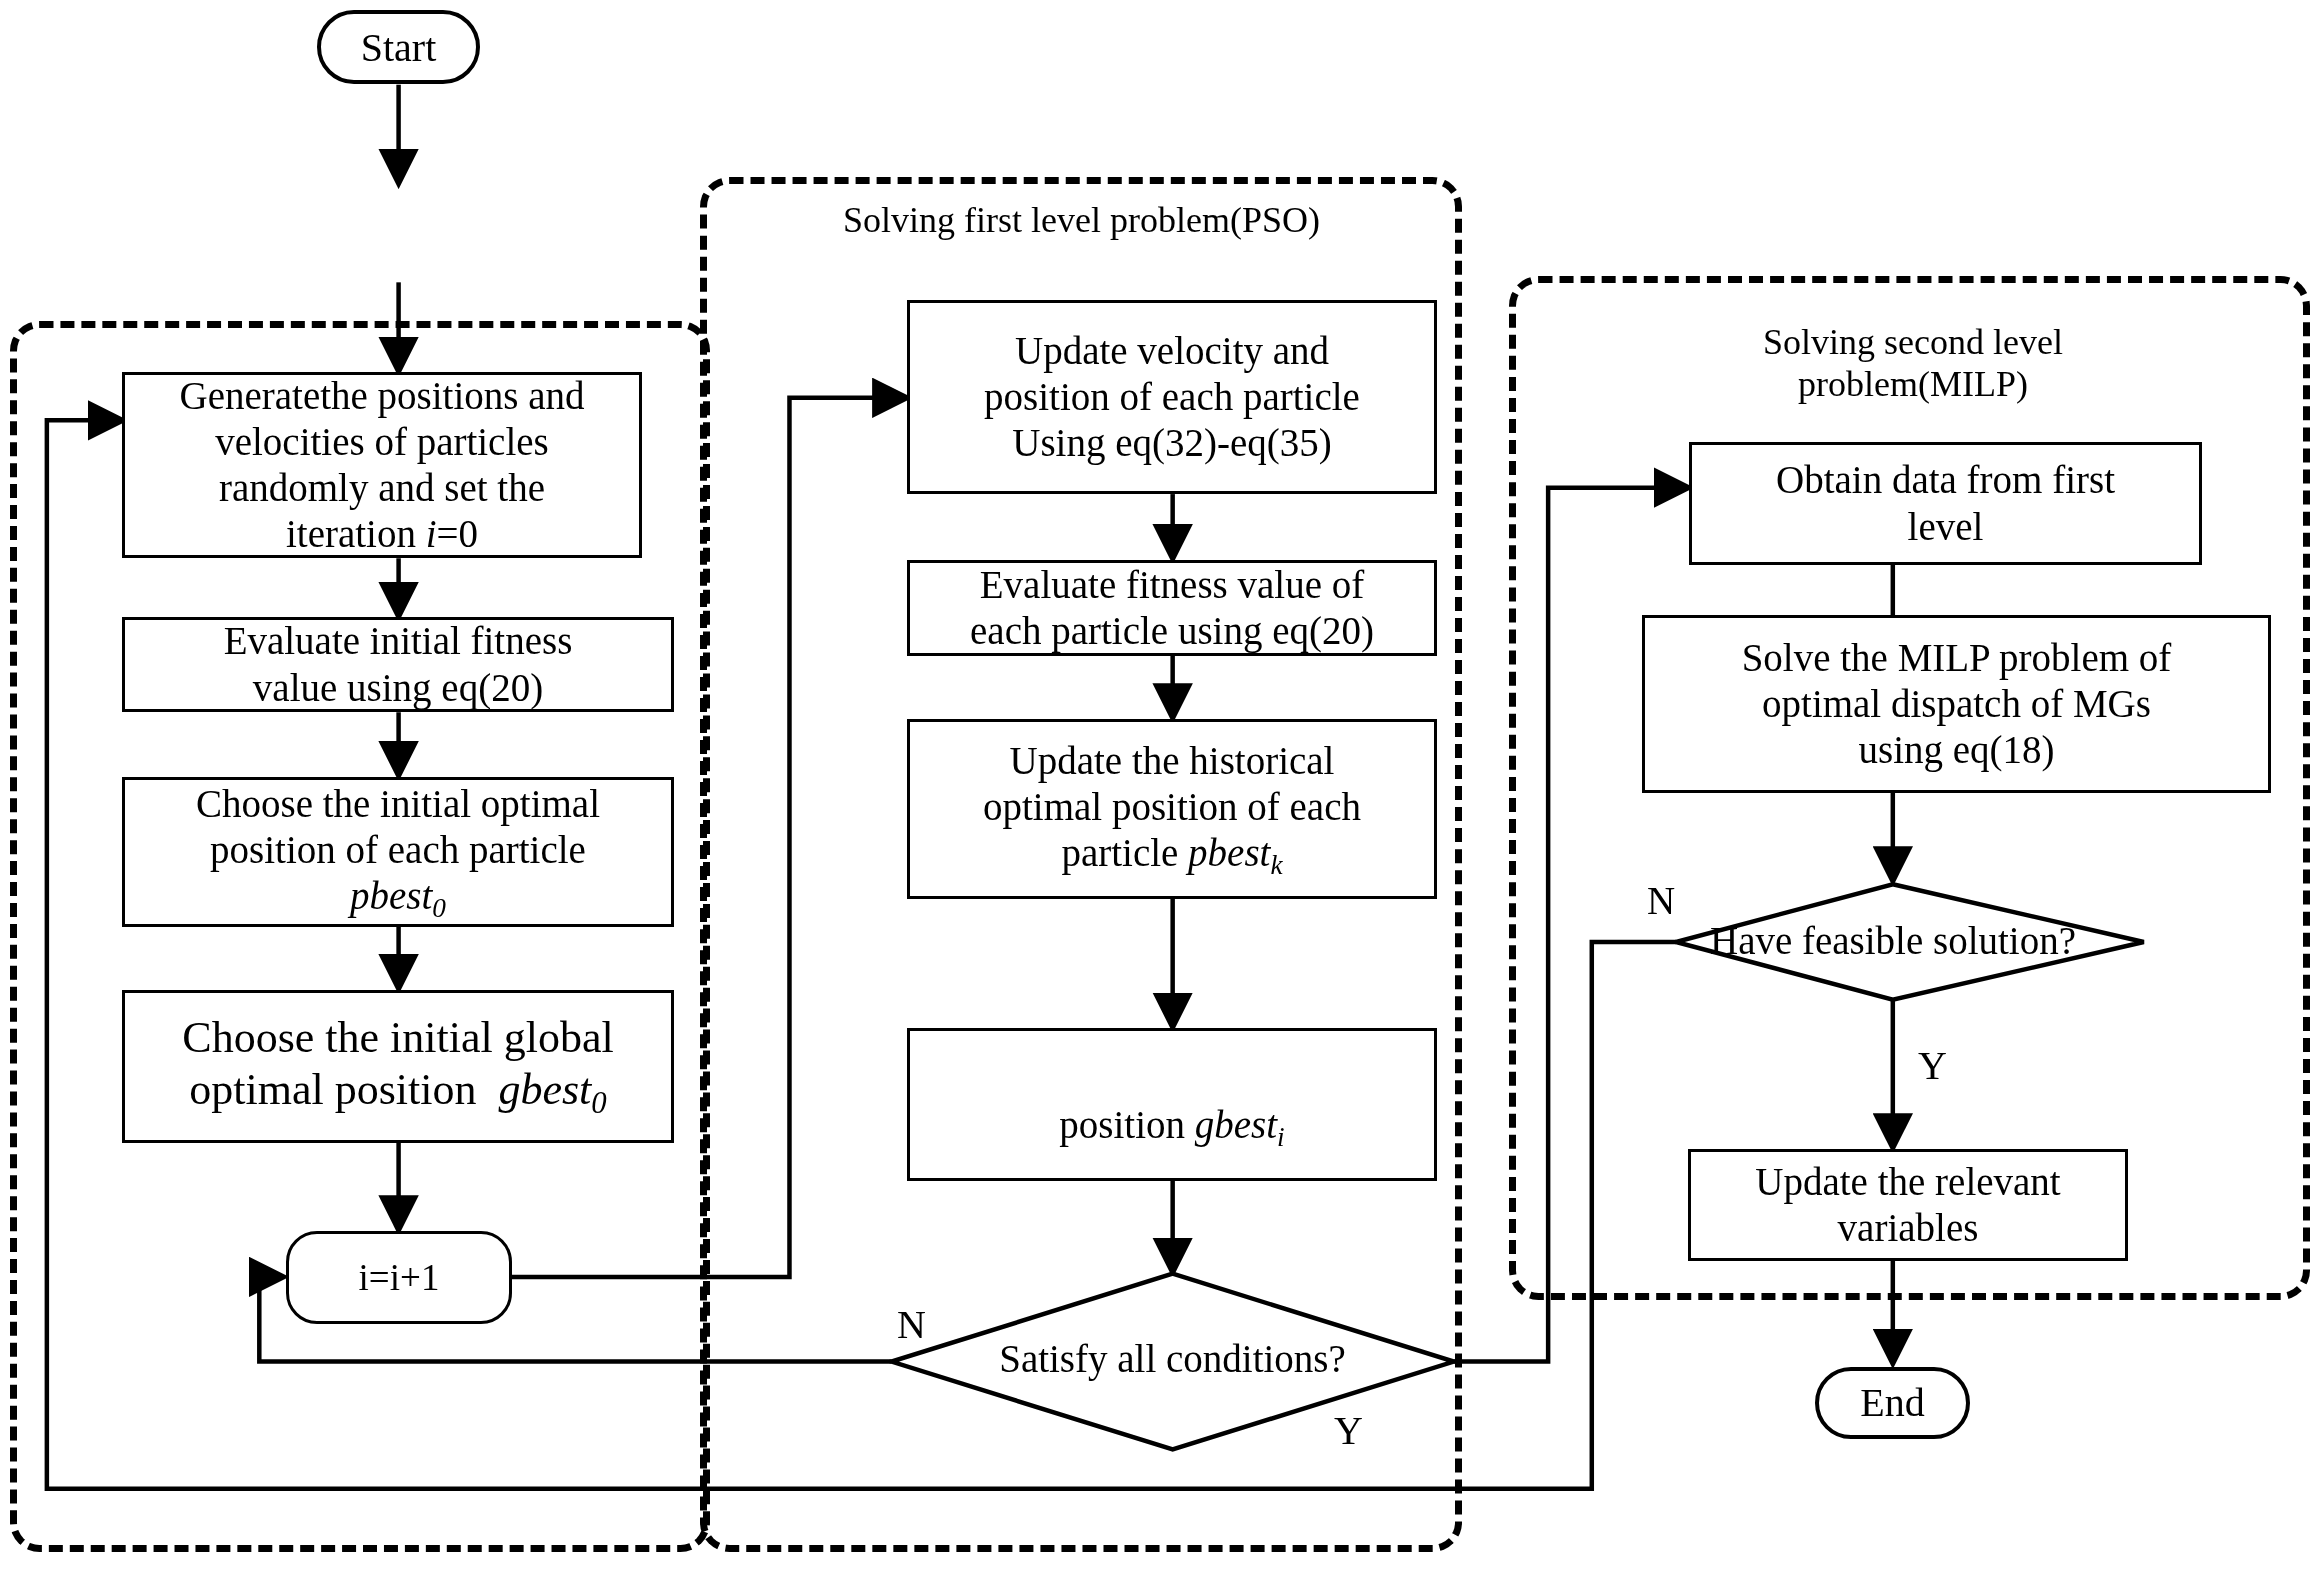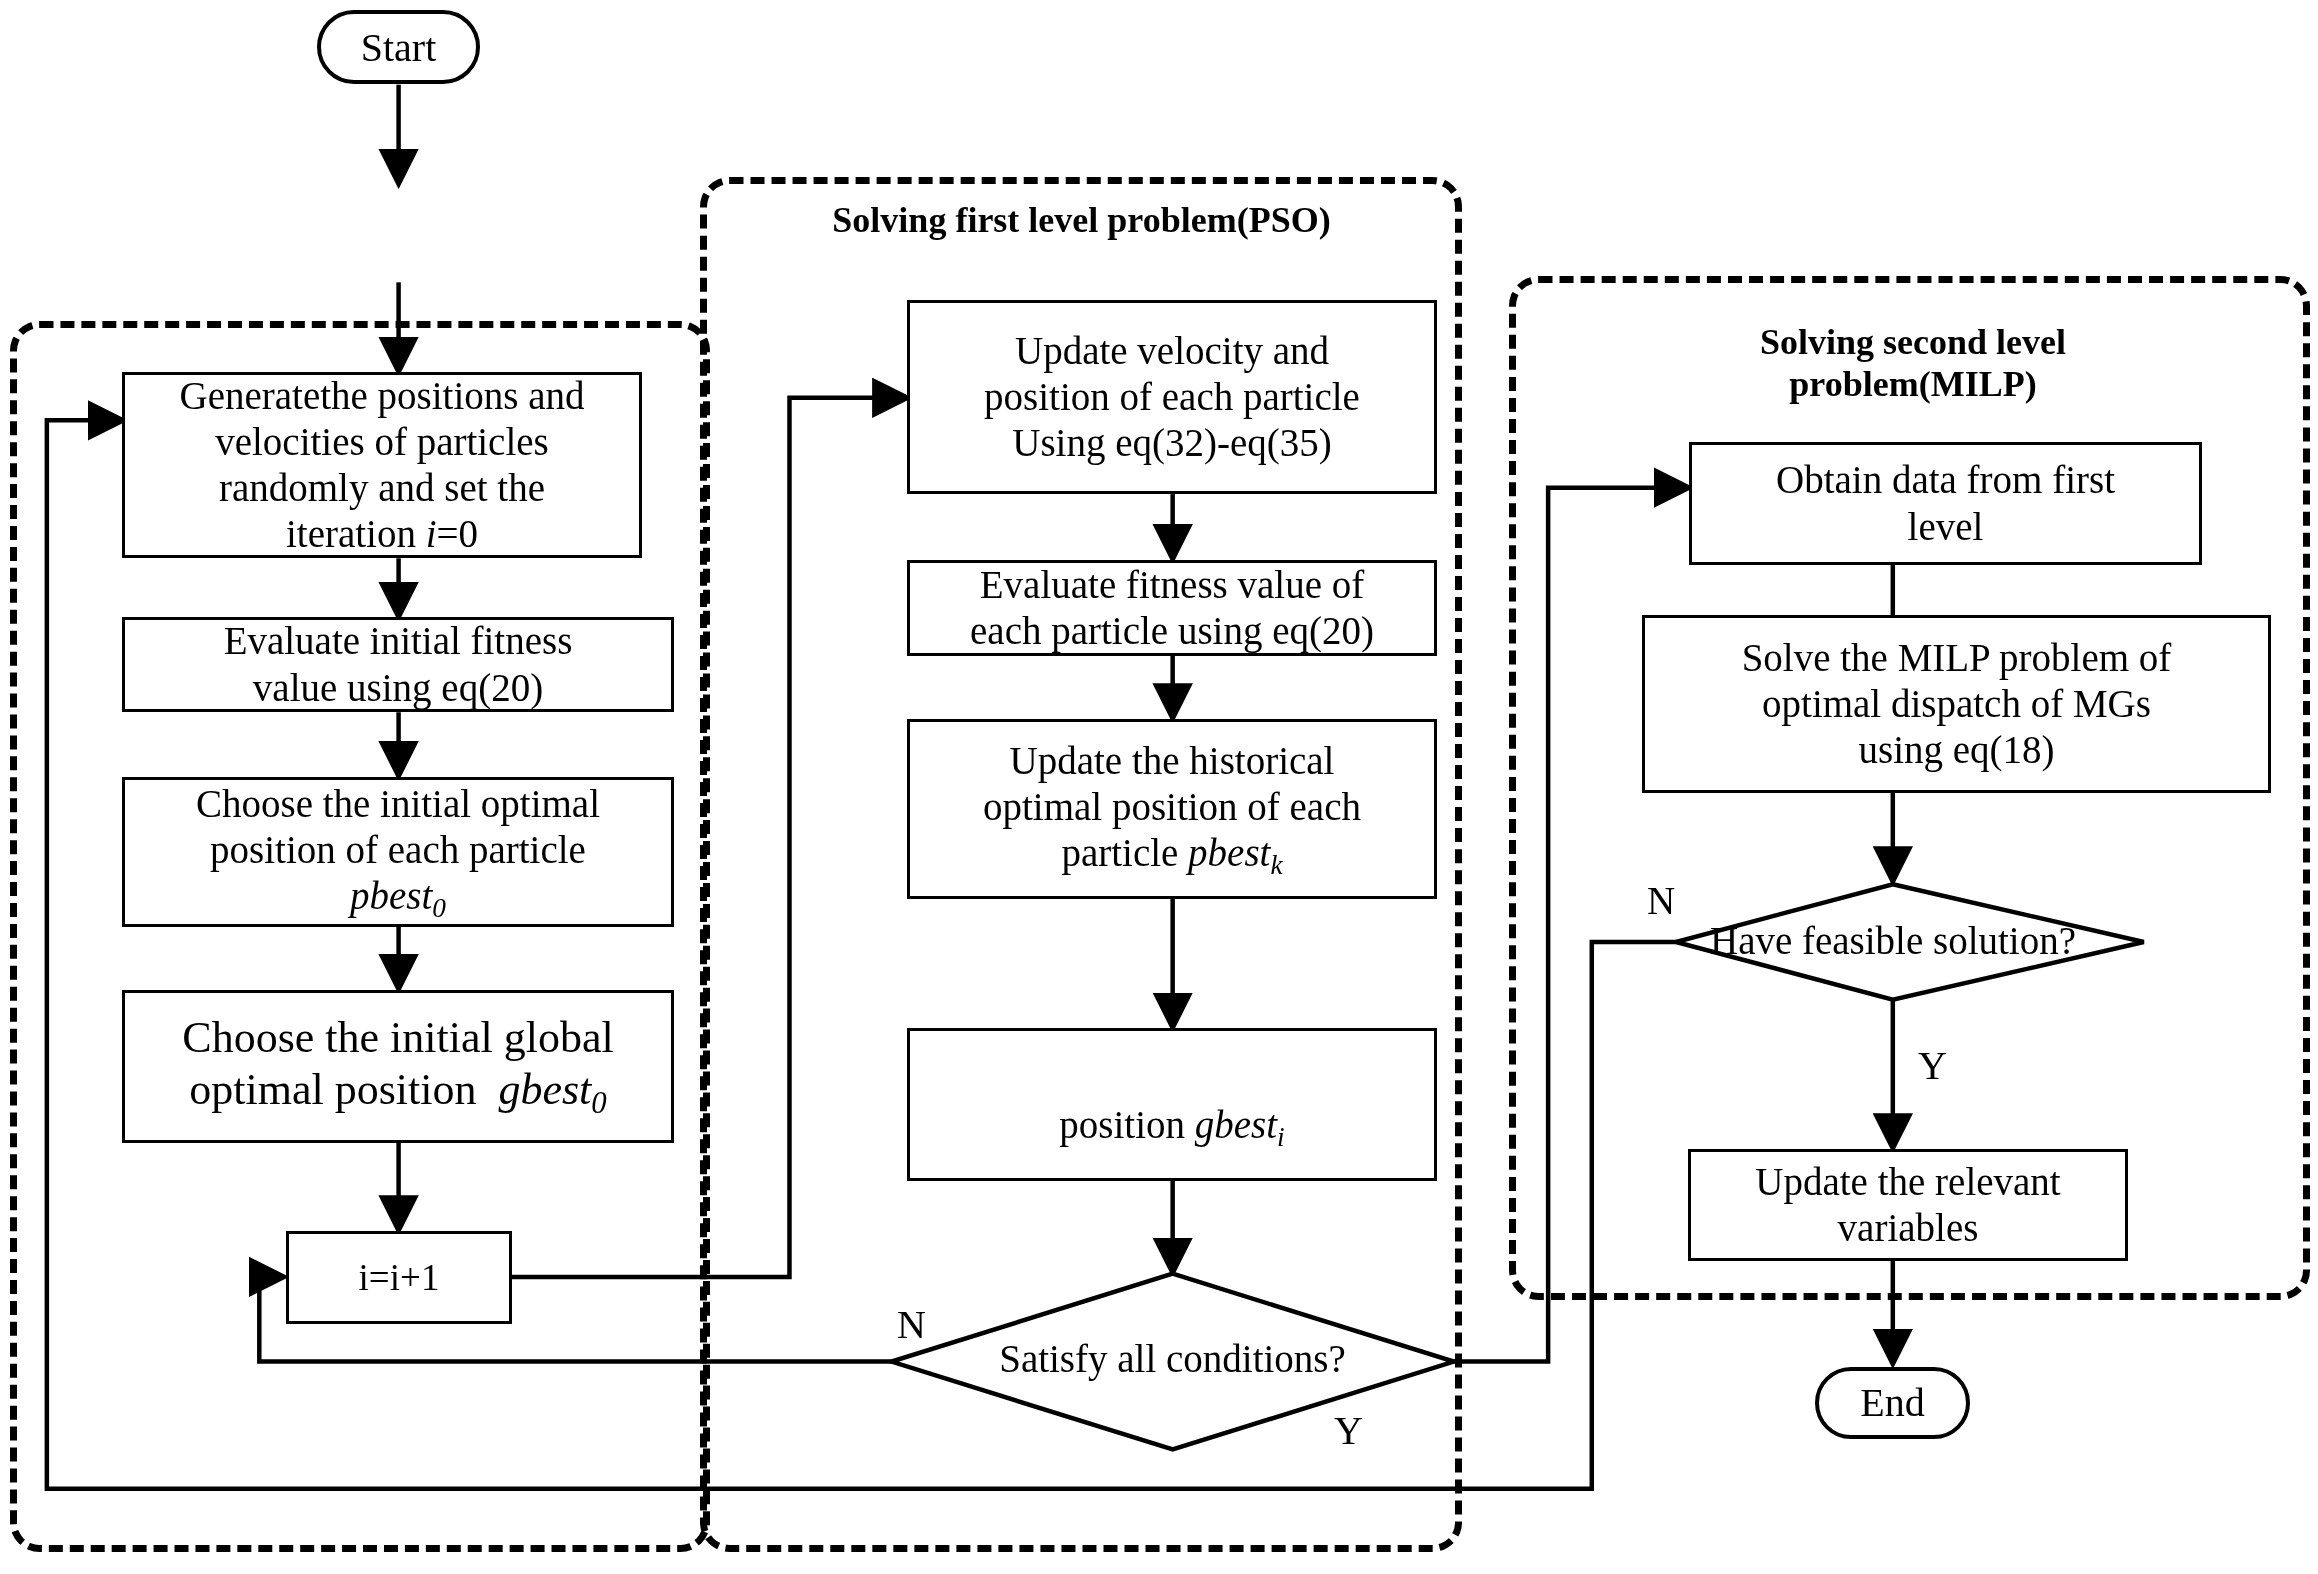--- a/index.html
+++ b/index.html
@@ -4,21 +4,21 @@
 <style>
   html,body{margin:0;padding:0;background:#ffffff;}
   body{font-family:"Liberation Serif","DejaVu Serif",serif;}
   #stage{position:relative;width:2319px;height:1574px;background:#fff;overflow:hidden;}
   svg#wires{position:absolute;left:0;top:0;width:2319px;height:1574px;}
   .node{position:absolute;box-sizing:border-box;display:flex;align-items:center;justify-content:center;
         text-align:center;color:#000;background:#fff;line-height:1.18;}
   .proc{border:3.2px solid #000;}
   .term{border:4.5px solid #000;border-radius:39px;}
   .lbl{position:absolute;color:#000;font-family:"Liberation Serif","DejaVu Serif",serif;}
-  .grp-title{position:absolute;font-weight:bold;text-align:center;color:#000;line-height:1.18;}
+  .grp-title{position:absolute;font-weight:normal;text-align:center;color:#000;line-height:1.18;}
   .dashbox{position:absolute;box-sizing:border-box;border:7px dashed #000;border-radius:29.5px;background:transparent;}
   .it{font-style:italic;}
   .sub{font-size:0.70em;font-style:italic;vertical-align:-0.28em;}
 </style>
 </head>
 <body>
 
 <div id="stage">
 
   <div class="dashbox" style="left:10.3px;top:321px;width:700px;height:1231px;"></div>
@@ -116,21 +116,21 @@
     </div>
   </div>
 
   <div class="node proc" style="left:122px;top:990px;width:552px;height:153px;font-size:44px;">
     <div>
       <span>Choose the initial global</span><br>
       optimal position&nbsp; <span class="it">gbest</span><span class="sub">0</span>
     </div>
   </div>
 
-  <div class="node proc" style="left:286px;top:1231px;width:226px;height:93px;font-size:37px;">
+  <div class="node proc" style="left:286px;top:1231px;width:226px;height:93px;font-size:37px;border-radius:31px;">
     <span>i=i+1</span>
   </div>
 
   <div class="node proc" style="left:907px;top:300px;width:530px;height:194px;font-size:39px;">
     <div>
       <span>Update velocity and</span><br>
       <span>position of each particle</span><br>
       <span>Using eq(32)-eq(35)</span>
     </div>
   </div>

